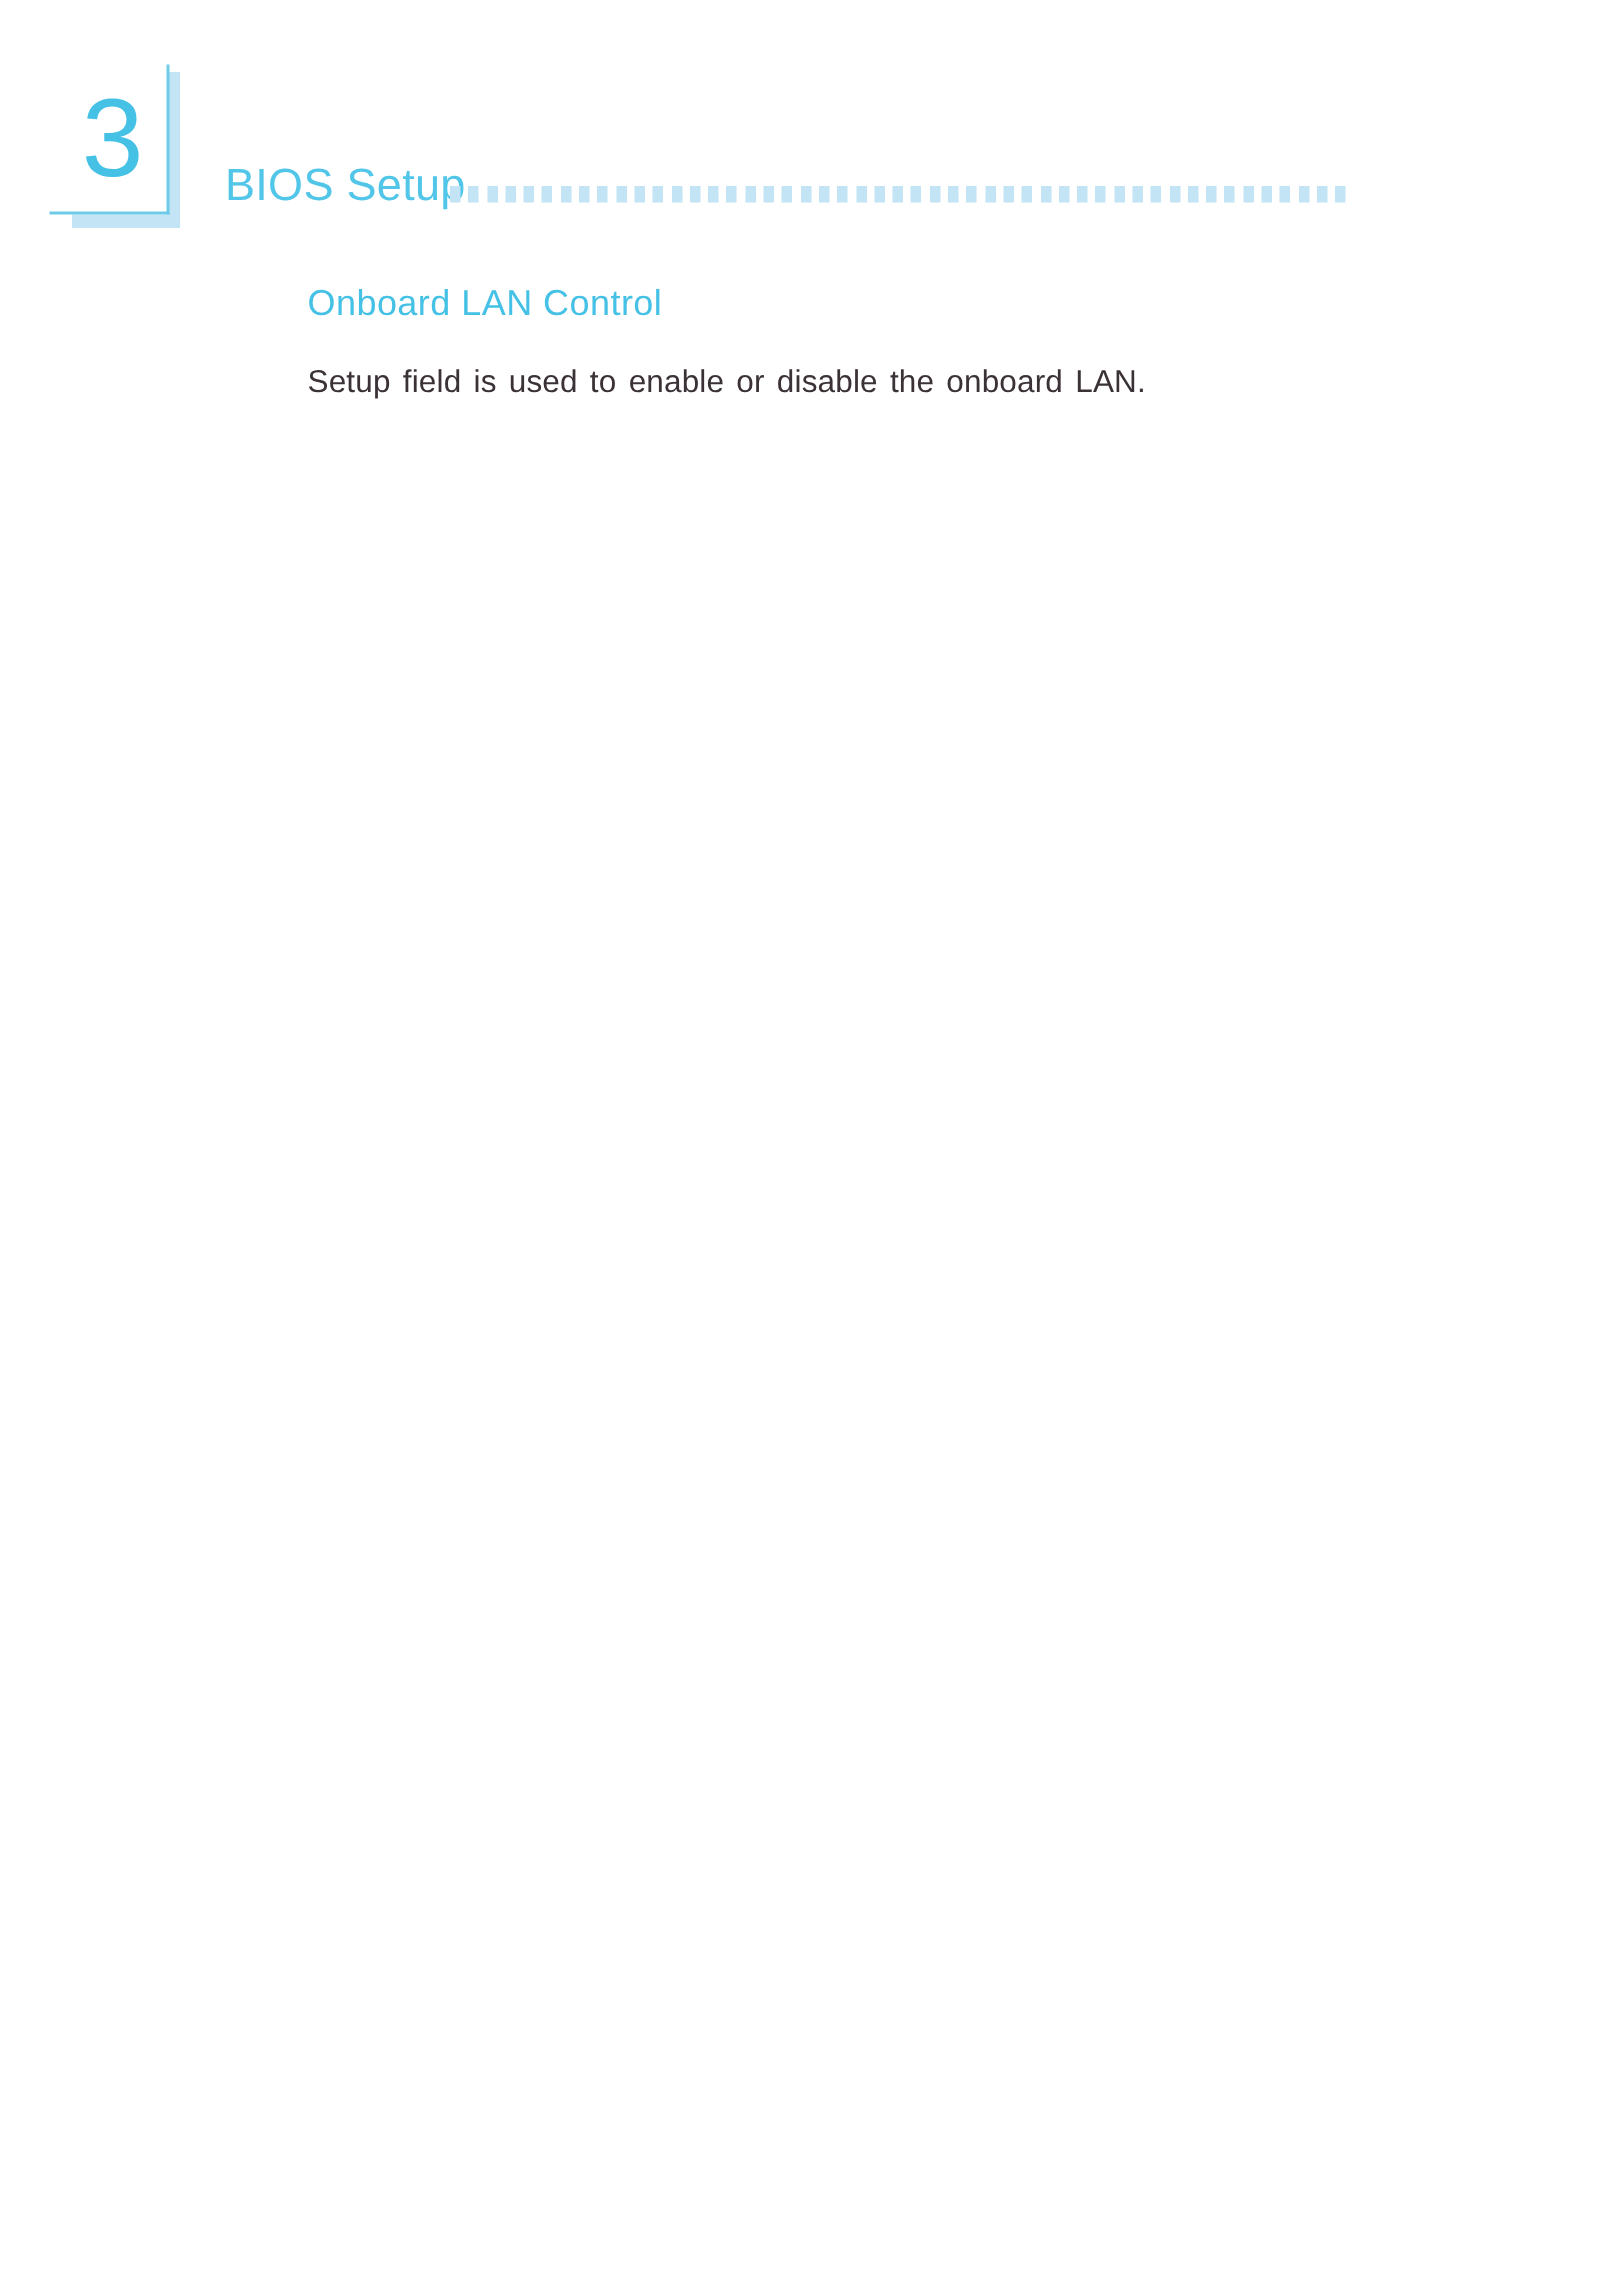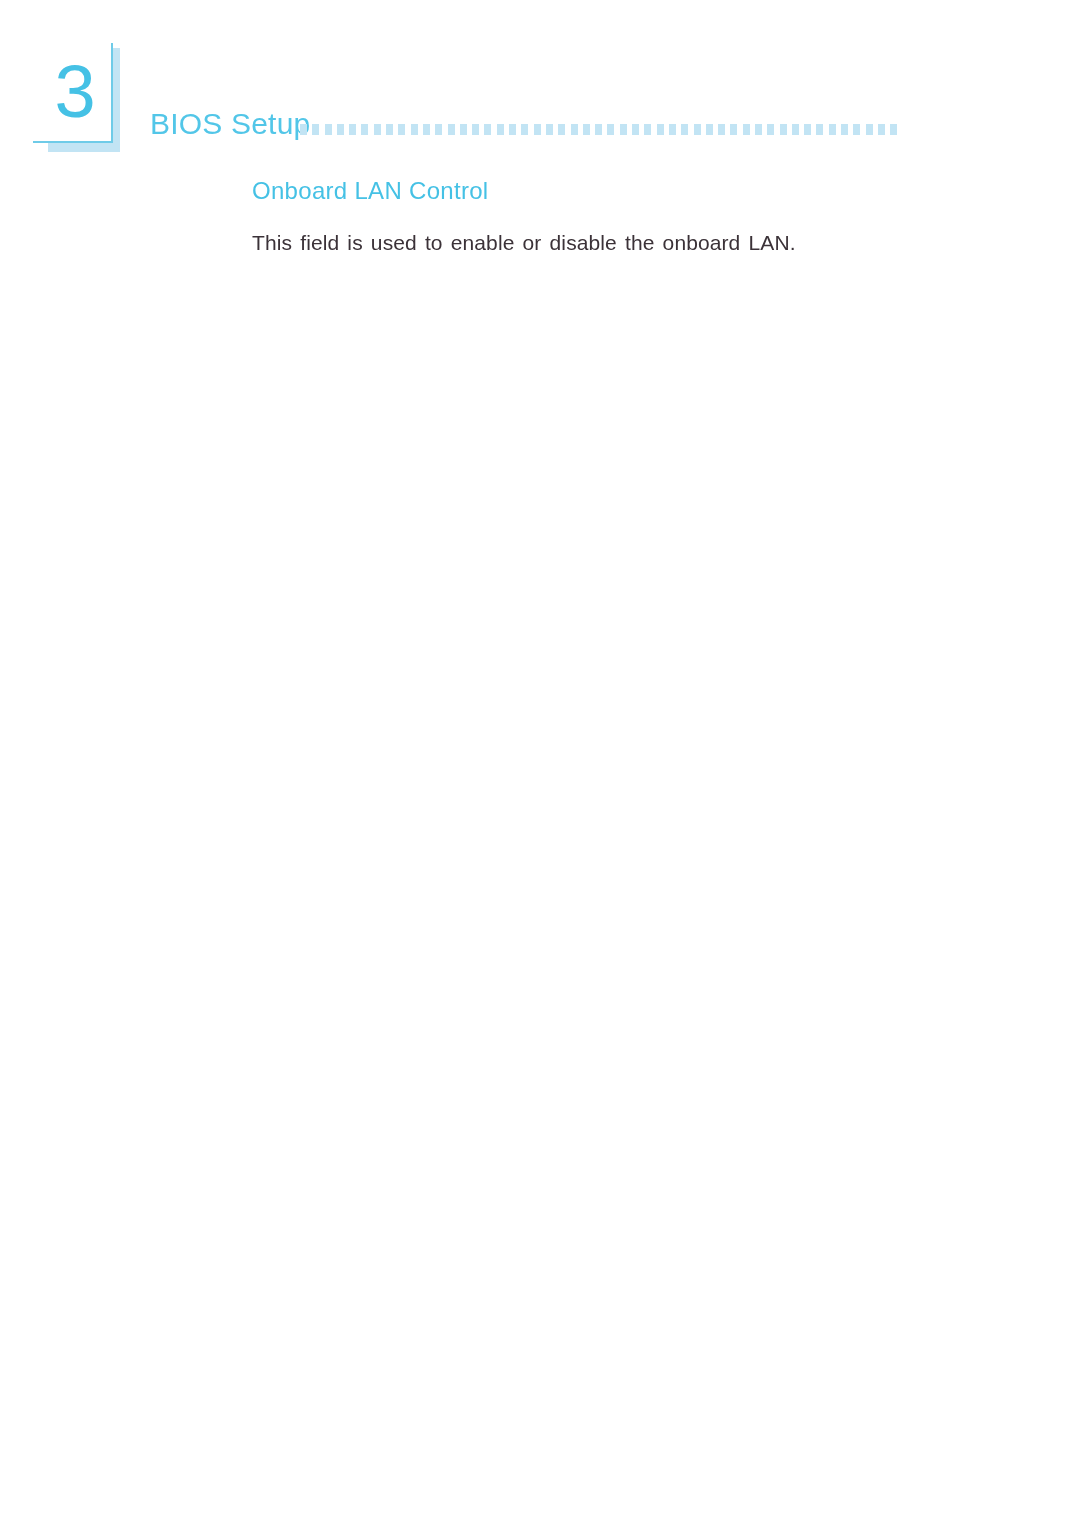--- a/index.html
+++ b/index.html
@@ -113,23 +113,22 @@
     width: 7px;
     height: 11px;
     background: #c2e4f4;
     flex: 0 0 auto;
   }
 
   
   .content {
     position: absolute;
     left: 205px;
-    top: 176px;
+    top: 188px;
     width: 720px;
-    margin-left: 47px;
   }
 
   .section-heading {
     font-family: "Liberation Sans", sans-serif;
     font-size: 24px;
     font-weight: 400;
     line-height: 30px;
     color: #45c1e5;
     letter-spacing: 0.3px;
     margin: 0;
@@ -234,17 +233,17 @@
         <span class="dash" style="background: rgb(194, 228, 244);"></span>
         <span class="dash" style="background: rgb(194, 228, 244);"></span>
         <span class="dash" style="background: rgb(194, 228, 244);"></span>
         <span class="dash" style="background: rgb(194, 228, 244);"></span>
       </div>
   </div>
 
   <div class="content">
     <h2 class="section-heading">Onboard LAN Control</h2>
 
-    <p class="body-paragraph">This field is used to enable or disable the onboard LAN.</p>
+    <p class="body-paragraph">Setup field is used to enable or disable the onboard LAN.</p>
   </div>
 
 
 </div>
 
 </body></html>

